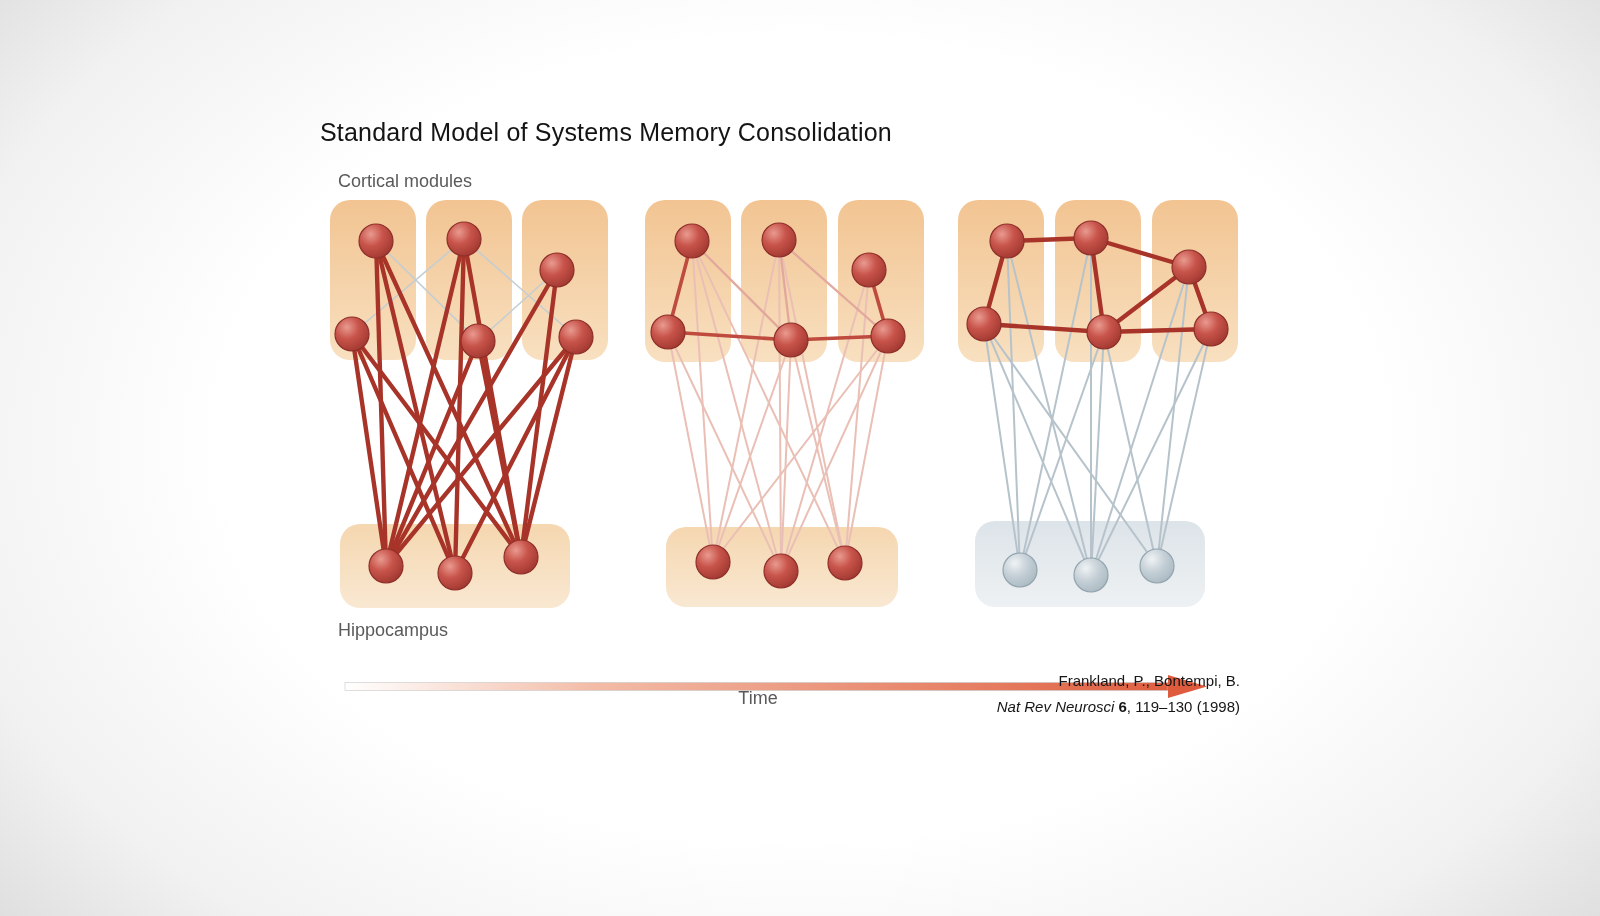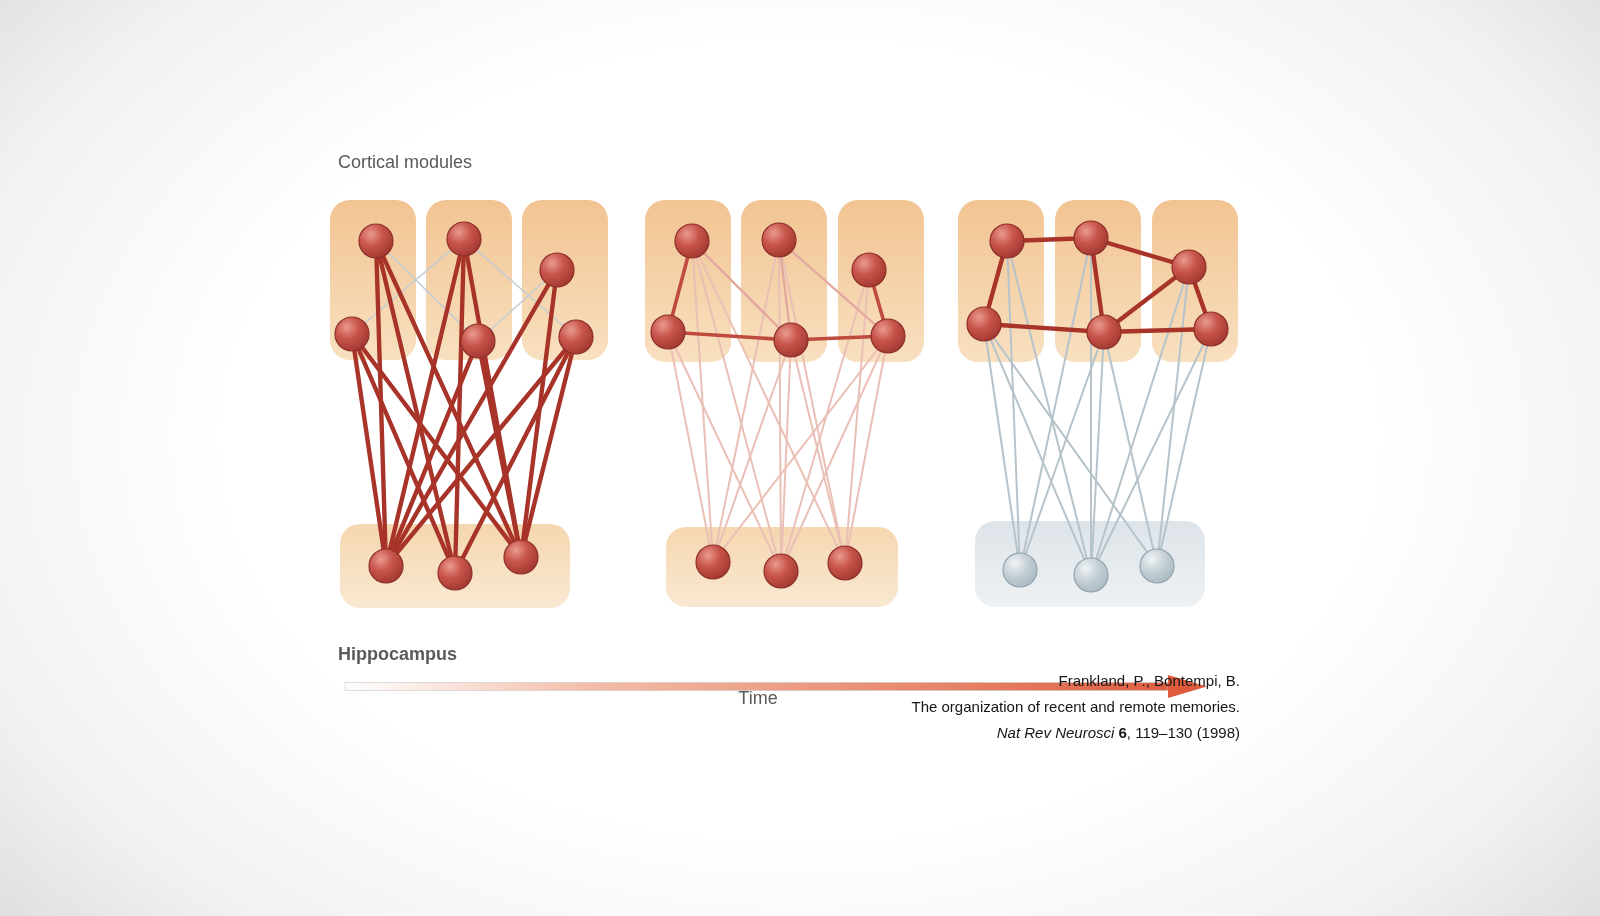--- a/index.html
+++ b/index.html
@@ -13,22 +13,22 @@
       #ffffff 0%, #ffffff 38%, #f1f1f1 58%, #d8d8d8 74%, #b3b3b3 87%, #8d8d8d 100%);
   }
   .abs{position:absolute;}
   .slide-title{
     left:320px;top:118px;
     font-size:25px;color:#141414;letter-spacing:0.2px;
   }
   .region-label{
     font-size:18px;color:#5a5a5a;
   }
-  .cortical-label{left:338px;top:152px;}
-  .hippocampus-label{left:338px;top:644px;font-weight:bold;}
+  .cortical-label{left:338px;top:171px;}
+  .hippocampus-label{left:338px;top:620px;}
   .time-label{
     left:698px;top:688px;width:120px;text-align:center;
     font-size:18px;color:#5a5a5a;
   }
   .citation{
     right:360px;top:668px;width:620px;
     text-align:right;font-size:15px;color:#161616;line-height:26px;
   }
   .citation em{}
   .citation b{font-weight:bold;}
@@ -182,26 +182,26 @@
           <circle cx="1157" cy="566" r="17" fill="url(#nodeGray)" stroke="#93a4ae" stroke-width="1.2"></circle>
         </g>
       </g>
 
     <g>
       <rect x="345" y="682.5" width="823" height="8" fill="url(#arrowGrad)" stroke="#c9c9c9" stroke-width="0.6"></rect>
       <polygon points="1168,675 1207,686.5 1168,698" fill="#de5c3d"></polygon>
     </g>
   </svg>
 
+  <div class="abs slide-title">Standard Model of Systems Memory Consolidation</div>
 
   <div class="abs region-label cortical-label">Cortical modules</div>
 
   <div class="abs region-label hippocampus-label">Hippocampus</div>
 
   <div class="abs time-label">Time</div>
 
   <div class="abs citation">
     <div>Frankland, P., Bontempi, B.</div>
-    <div>The organization of recent and remote memories.</div>
     <div><em>Nat Rev Neurosci</em><b> 6</b><span>, 119–130 (1998)</span></div>
   </div>
 
 </div>
 
 </body></html>

